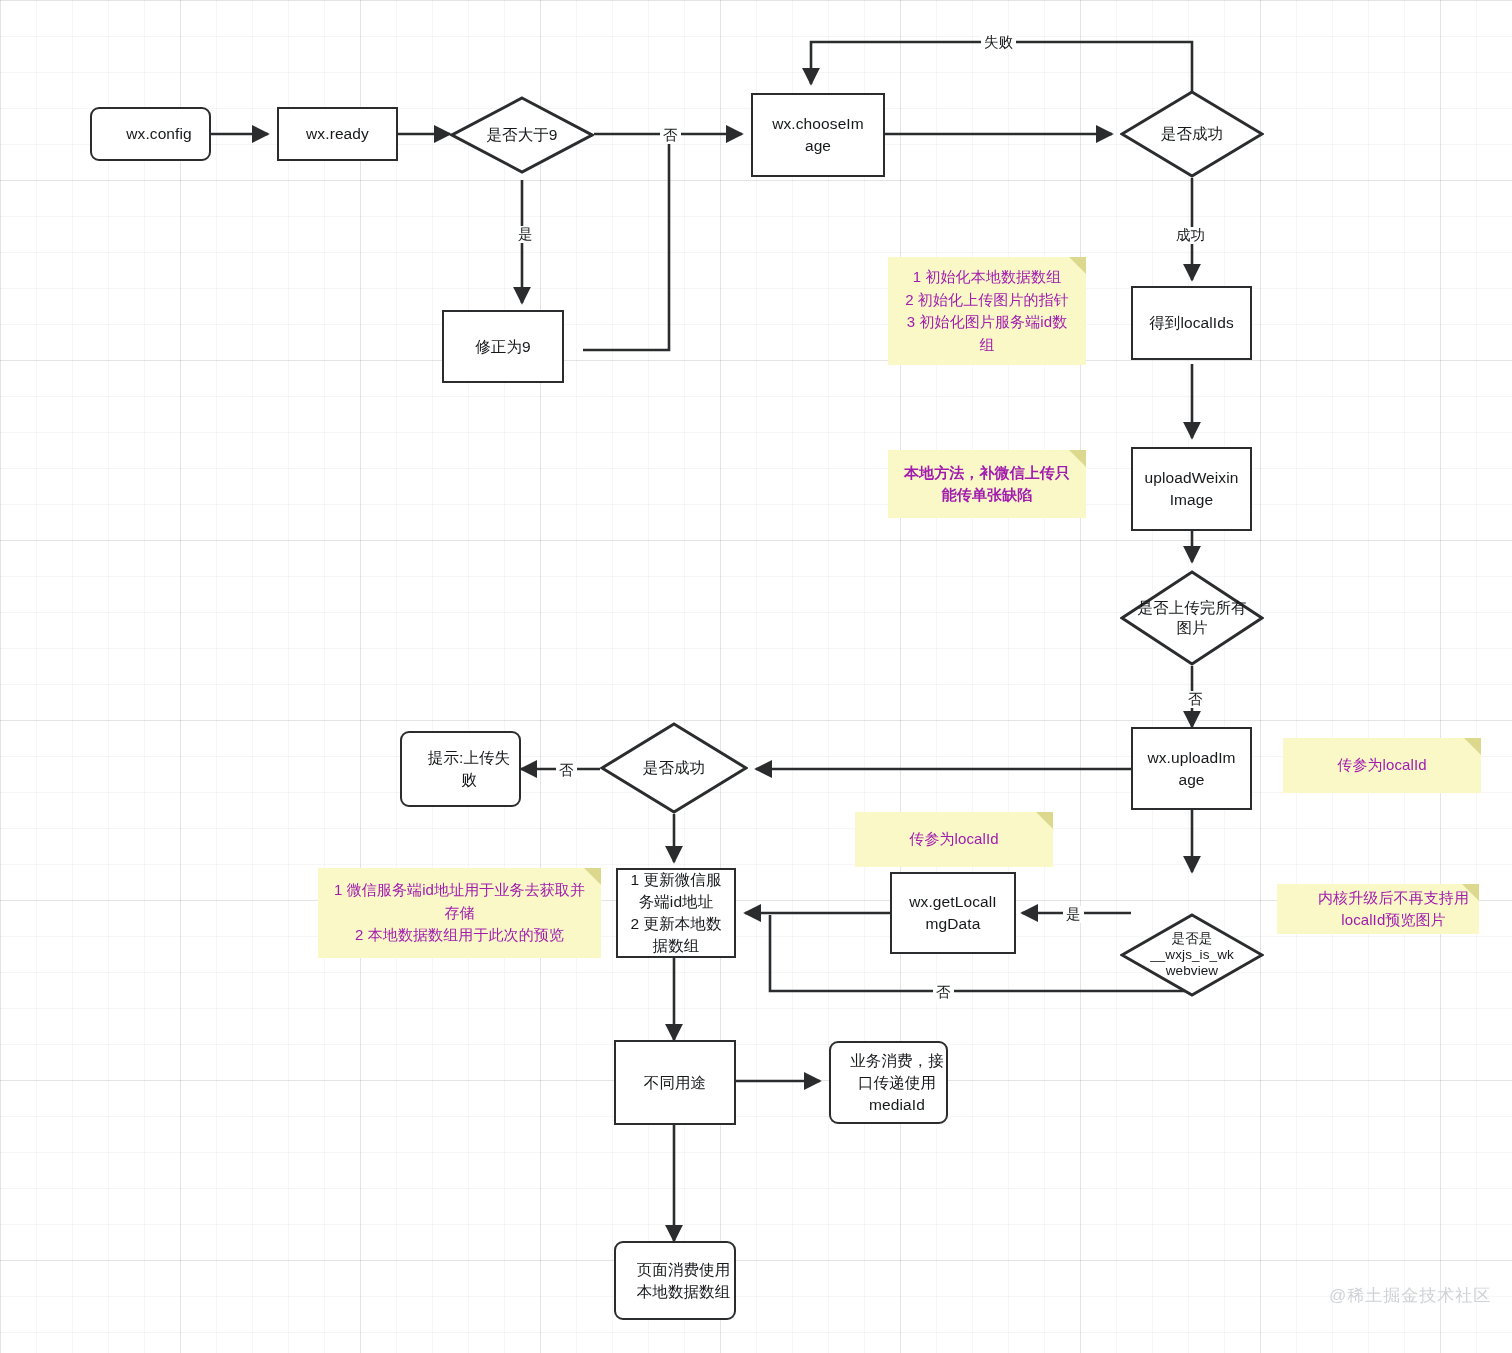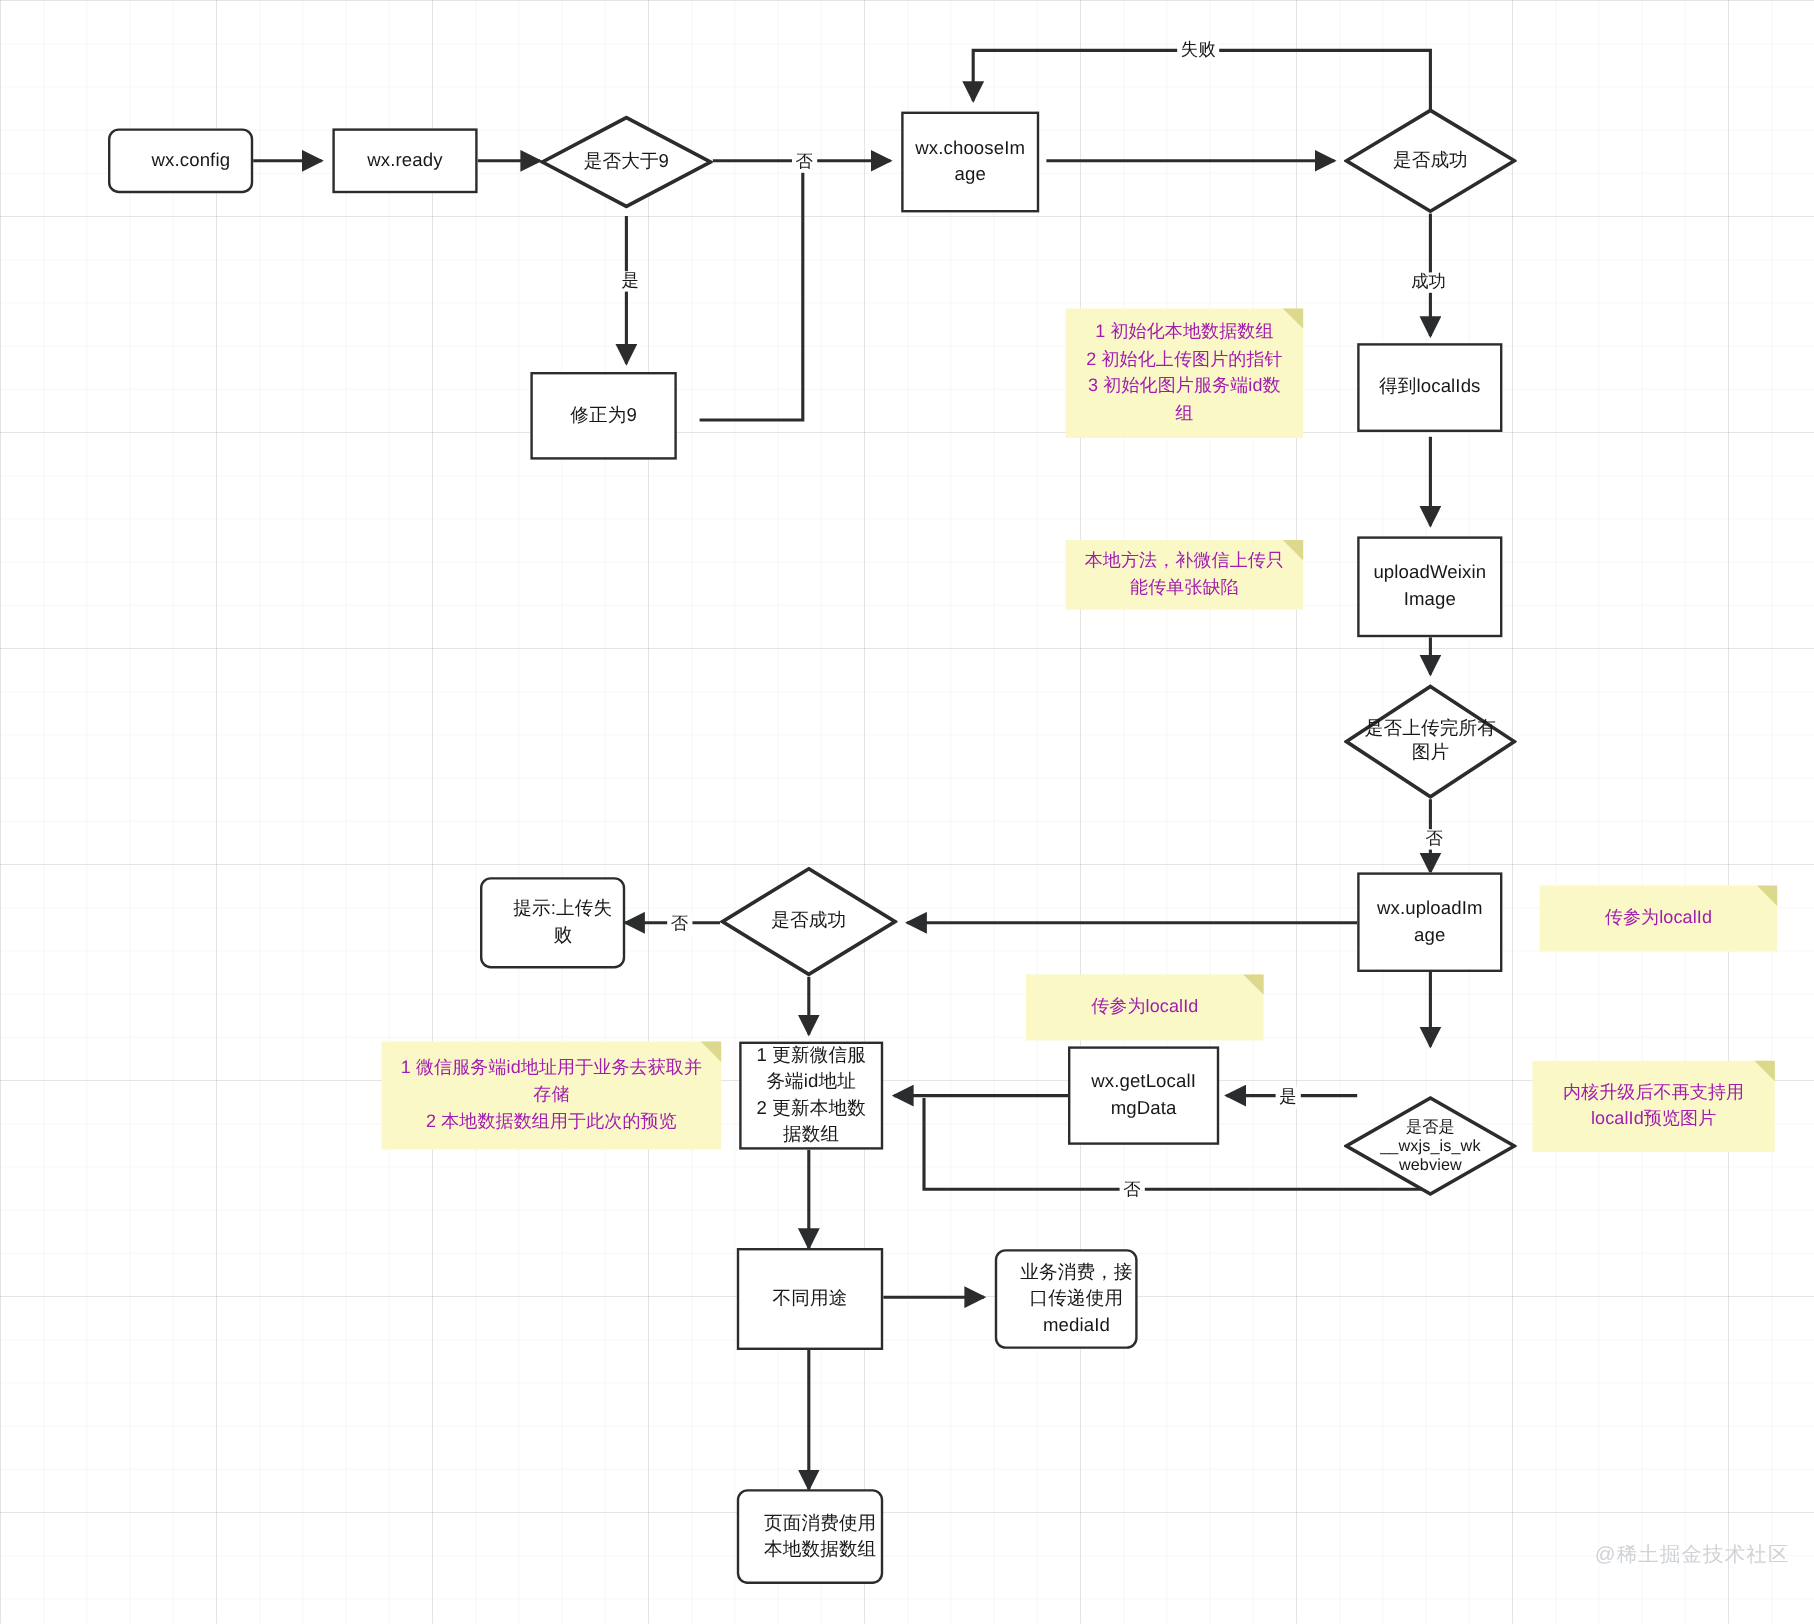--- a/index.html
+++ b/index.html
@@ -151,21 +151,21 @@
 
   <div class="diamond" style="left:450px;top:96px;width:144px;height:78px;">
     <svg class="dshape" viewBox="0 0 144 78" preserveAspectRatio="none">
       <polygon points="72,2 142,39 72,76 2,39" fill="#ffffff" stroke="#2a2c2e" stroke-width="3" vector-effect="non-scaling-stroke"></polygon>
     </svg>
     <div class="dlabel">是否大于9</div>
   </div>
 
   <div class="node" style="left:442px;top:310px;width:122px;height:73px;">修正为9</div>
 
-  <div class="node" style="left:751px;top:93px;width:115px;height:84px;">wx.chooseIm
+  <div class="node" style="left:751px;top:93px;width:134px;height:84px;">wx.chooseIm
 age</div>
 
   <div class="diamond" style="left:1120px;top:90px;width:144px;height:88px;">
     <svg class="dshape" viewBox="0 0 144 88" preserveAspectRatio="none">
       <polygon points="72,2 142,44 72,86 2,44" fill="#ffffff" stroke="#2a2c2e" stroke-width="3" vector-effect="non-scaling-stroke"></polygon>
     </svg>
     <div class="dlabel">是否成功</div>
   </div>
 
   <div class="node" style="left:1131px;top:286px;width:121px;height:74px;">得到localIds</div>
@@ -221,32 +221,32 @@
 本地数据数组</div>
 
   <div class="note" style="left:888px;top:257px;width:198px;height:108px;">
     <span class="fold"></span>
     <span>1 初始化本地数据数组
 2 初始化上传图片的指针
 3 初始化图片服务端id数
 组</span>
   </div>
 
-  <div class="note" style="left:888px;top:450px;width:198px;height:58px;">
+  <div class="note" style="left:888px;top:450px;width:198px;height:68px;font-weight:bold;">
     <span class="fold"></span>
     <span>本地方法，补微信上传只
 能传单张缺陷</span>
   </div>
 
   <div class="note" style="left:1283px;top:738px;width:198px;height:55px;">
     <span class="fold"></span>
     <span>传参为localId</span>
   </div>
 
-  <div class="note" style="left:1277px;top:884px;width:202px;height:76px;">
+  <div class="note" style="left:1277px;top:884px;width:202px;height:50px;justify-content:flex-end;">
     <span class="fold"></span>
     <span>内核升级后不再支持用
 localId预览图片</span>
   </div>
 
   <div class="note" style="left:855px;top:812px;width:198px;height:55px;">
     <span class="fold"></span>
     <span>传参为localId</span>
   </div>
 

